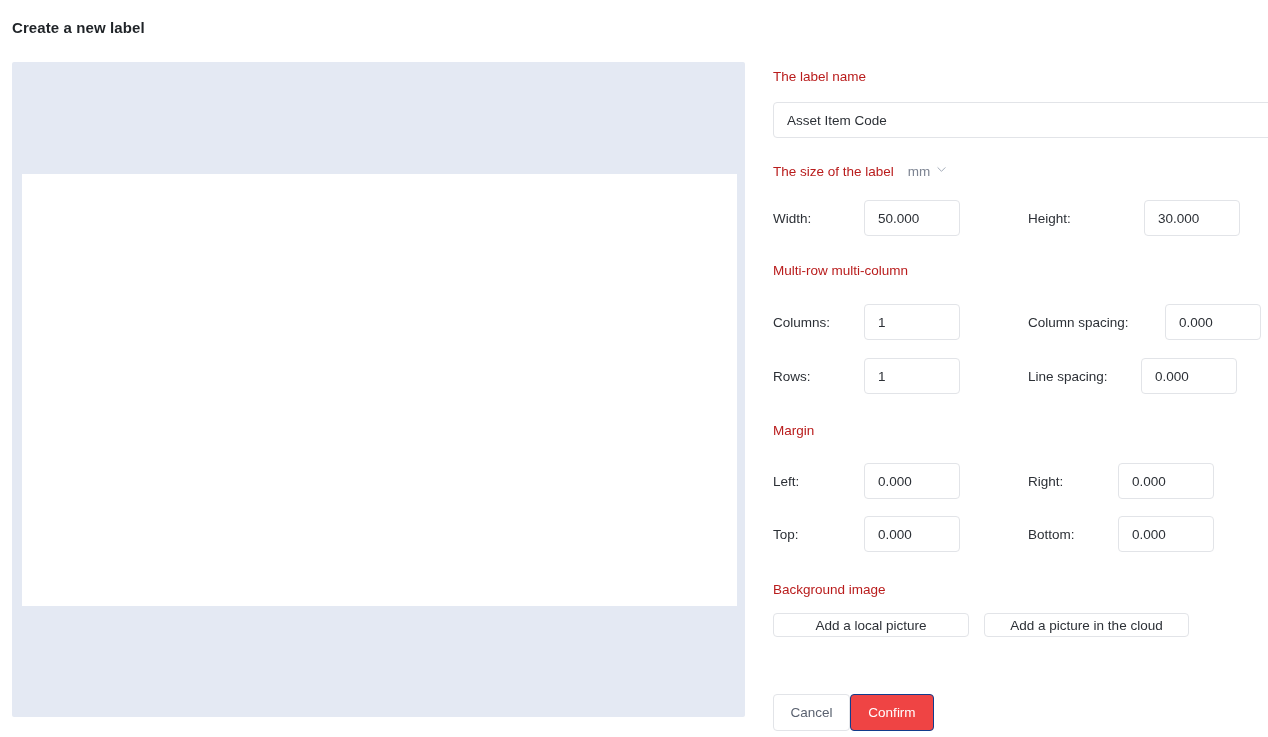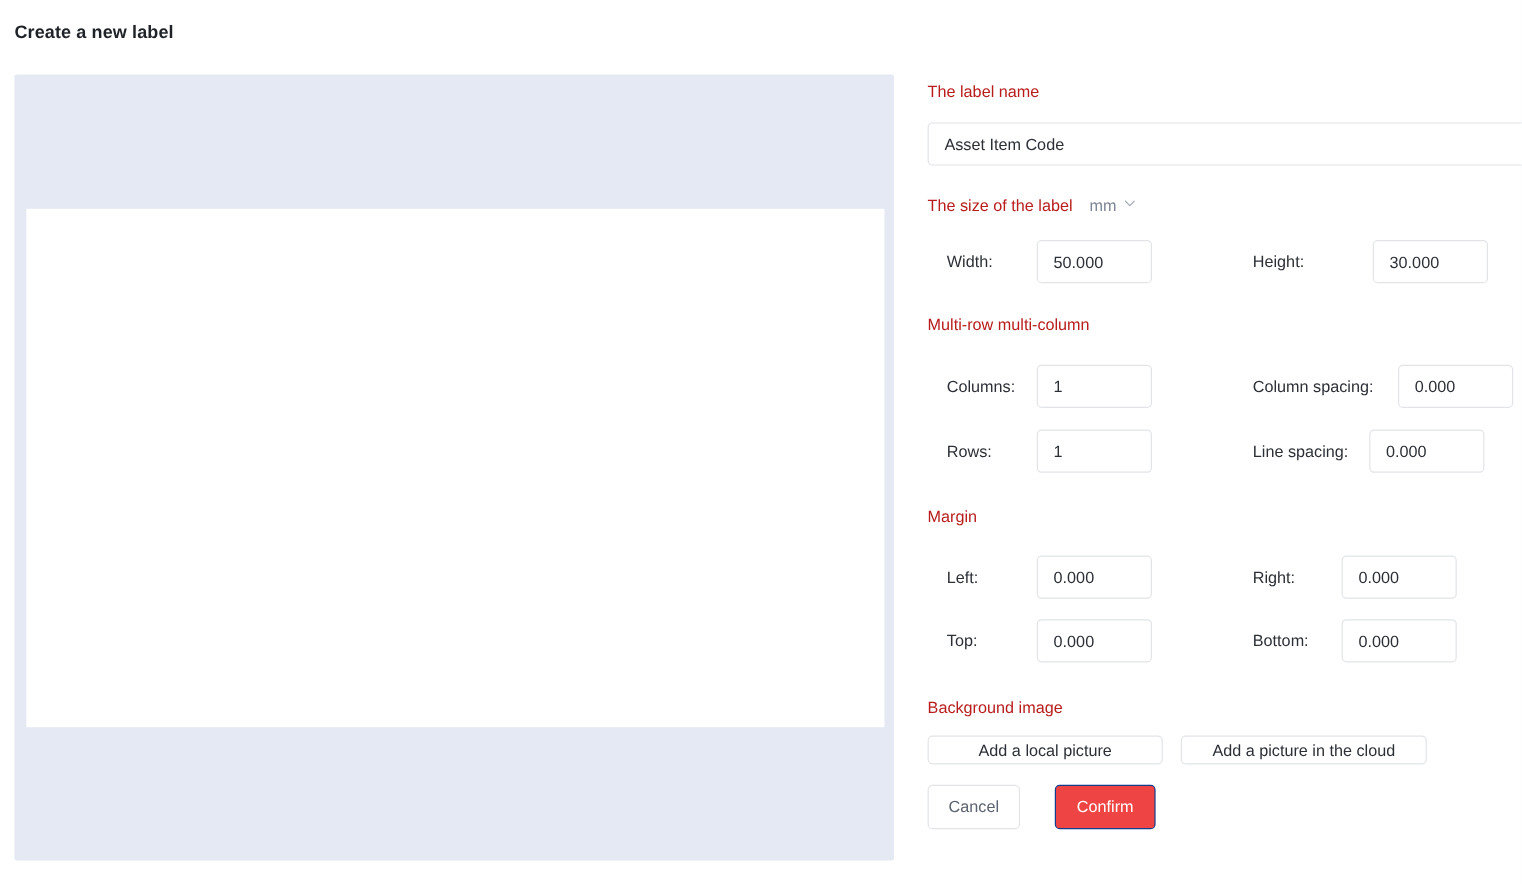--- a/index.html
+++ b/index.html
@@ -59,21 +59,20 @@
     font-size: 13.5px;
     color: #b91c1c;
     line-height: 1;
     font-weight: normal;
   }
 
   .field-label {
     font-size: 13.5px;
     color: #2c3036;
     white-space: nowrap;
-    margin-left: 16px;
   }
 
   
   .txt-input {
     box-sizing: border-box;
     border: 1px solid #e2e4e8;
     border-radius: 4px;
     background: #ffffff;
     font-family: "Liberation Sans", sans-serif;
     font-size: 13.5px;
@@ -192,23 +191,23 @@
     align-items: center;
     justify-content: center;
   }
   .btn-local { width: 196px; }
   .btn-cloud { width: 205px; }
 
   
   .action-buttons {
     position: absolute;
     left: 0px;
-    top: 592px;
+    top: 632px;
     display: flex;
-    gap: 29px;
+    gap: 0;
     align-items: flex-end;
   }
   .btn-cancel {
     width: 77px;
     height: 37px;
     color: #5b6270;
   }
   .btn-confirm {
     box-sizing: border-box;
     width: 84px;

